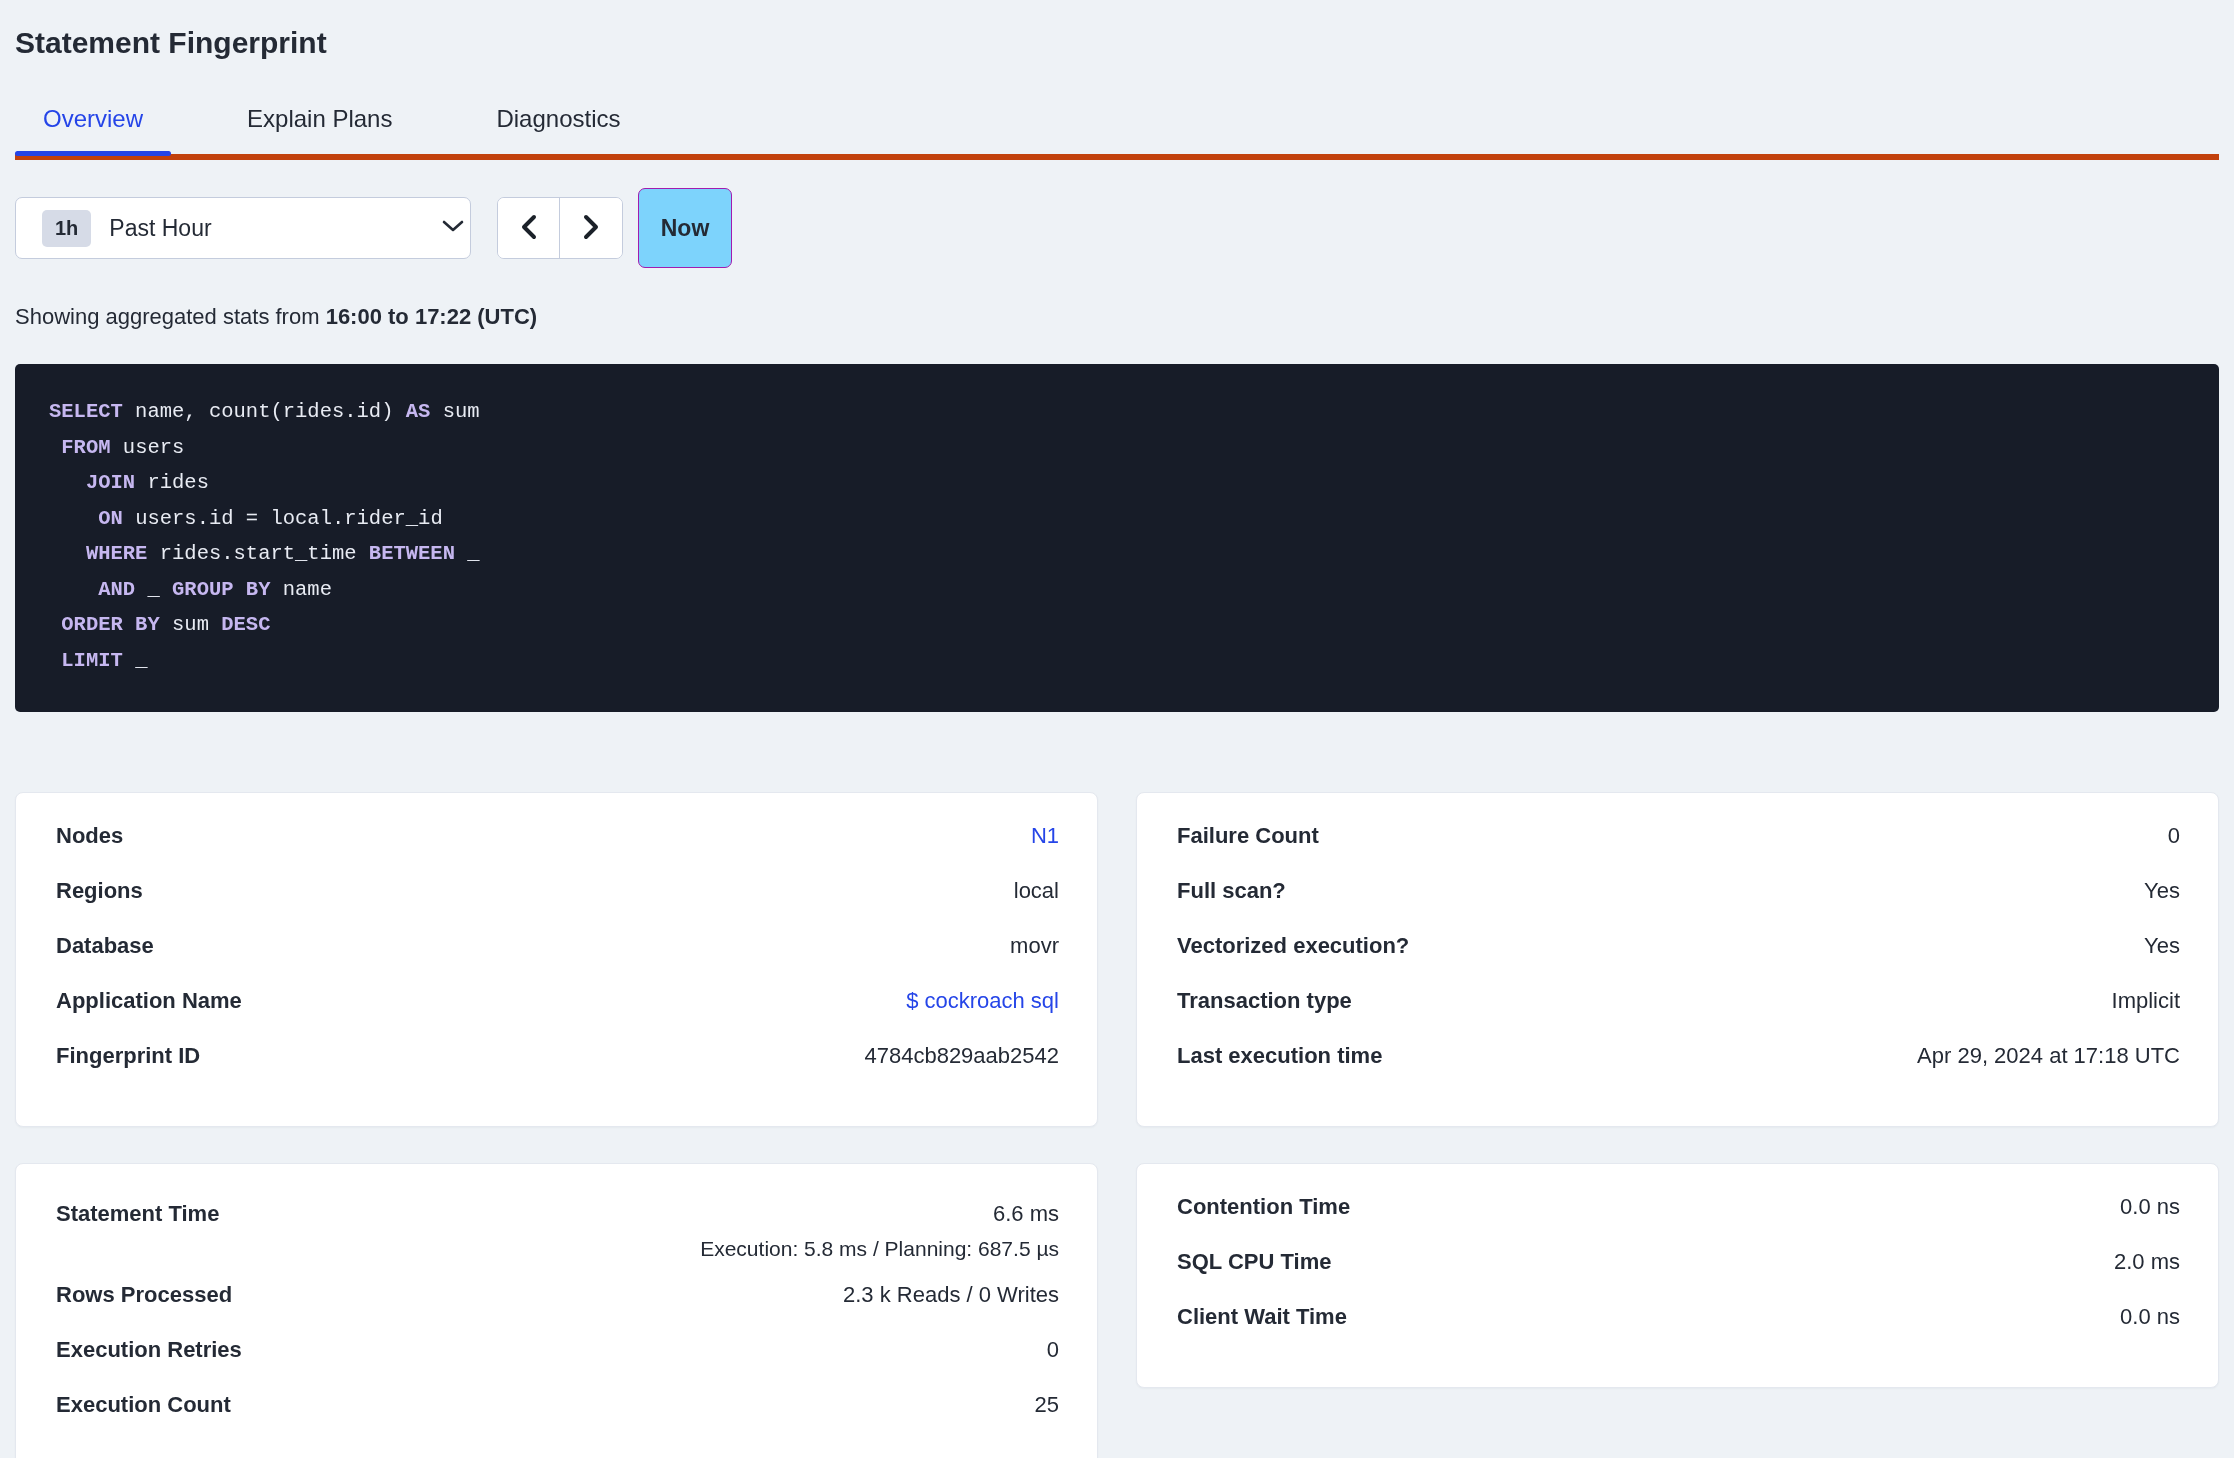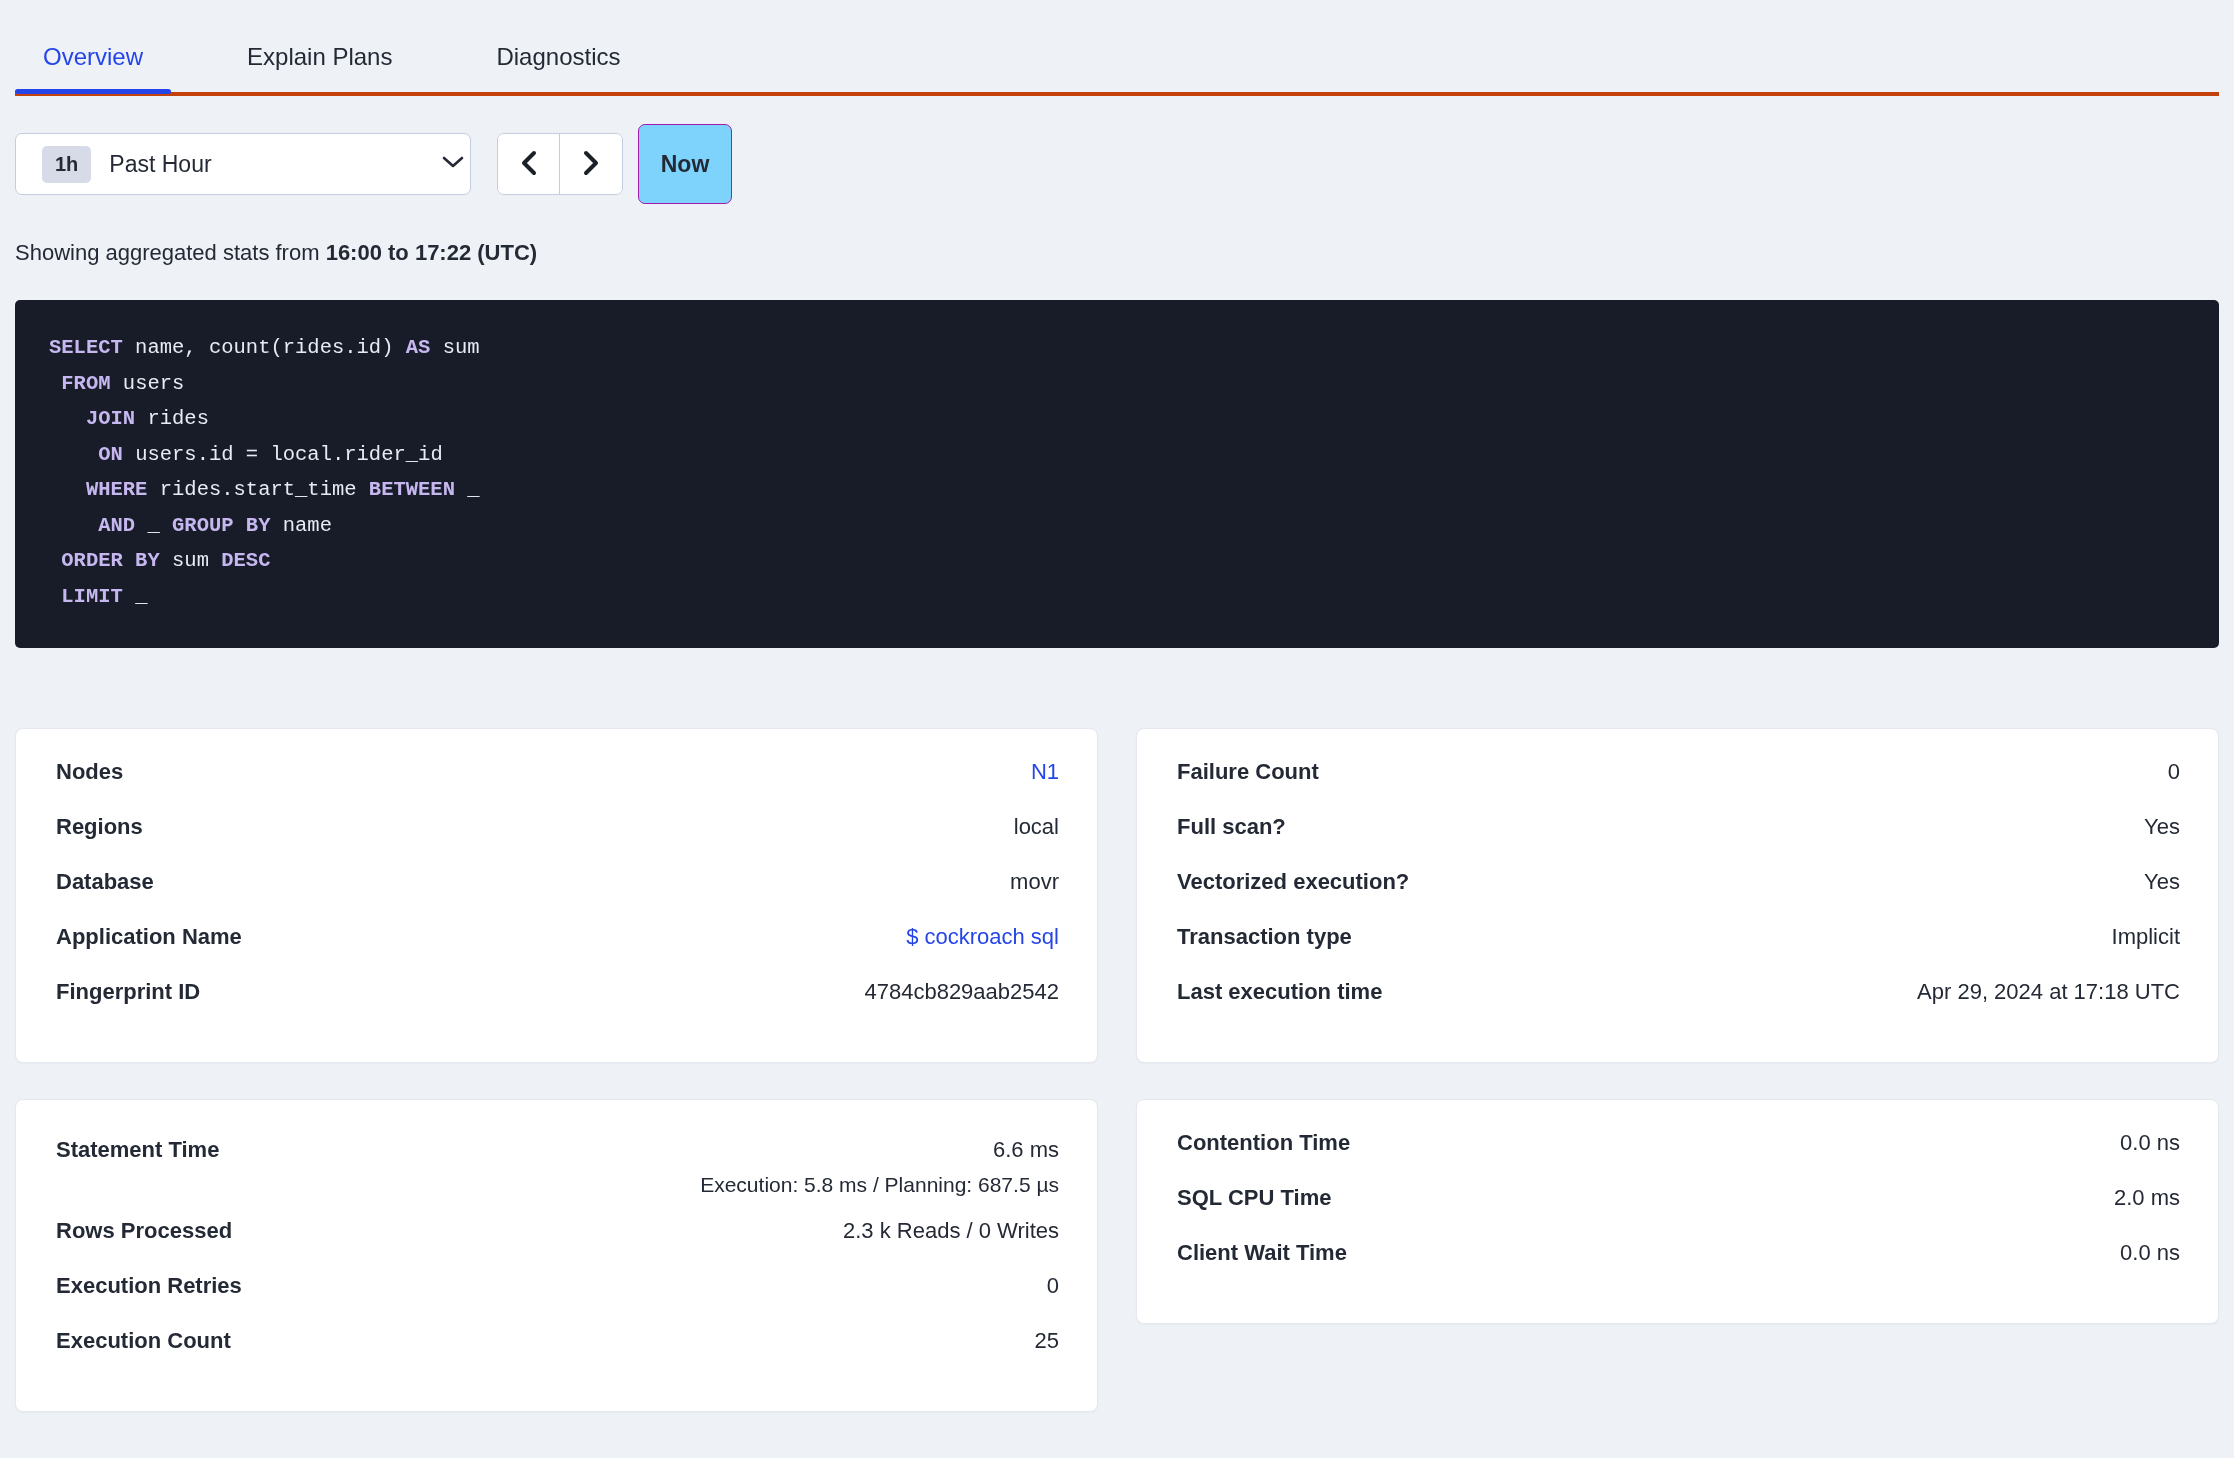--- a/index.html
+++ b/index.html
@@ -19,21 +19,21 @@
     font-weight:700;
     line-height:38px;
     color:#242a35;
   }
 
   
   .tabs {
     margin-top:44px;
     display:flex;
     gap:48px;
-    border-bottom:4px solid #c2410c;
+    border-bottom:6px solid #c2410c;
     align-items:flex-end;
   }
   .tab {
     position:relative;
     padding:0 28px 22px 28px;
     font-size:24px;
     line-height:26px;
     color:#242a35;
     cursor:pointer;
     background:none; border:none;
@@ -152,20 +152,21 @@
   .val.link { color:#2545e8; cursor:pointer; }
   .val-stack { text-align:right; }
   .val-stack .main { font-size:22px; line-height:40px; color:#242a35; }
   .val-stack .sub { font-size:21px; line-height:30px; color:#242a35; }
 </style>
 </head>
 <body>
 
 <div class="page">
 
+  <h1 class="page-title">Statement Fingerprint</h1>
 
   <div class="tabs" id="tabs">
       <button class="tab active">Overview</button>
       <button class="tab">Explain Plans</button>
       <button class="tab">Diagnostics</button>
     </div>
 
   <div class="time-row">
     <div class="dropdown">
       <span class="interval-badge">1h</span>

